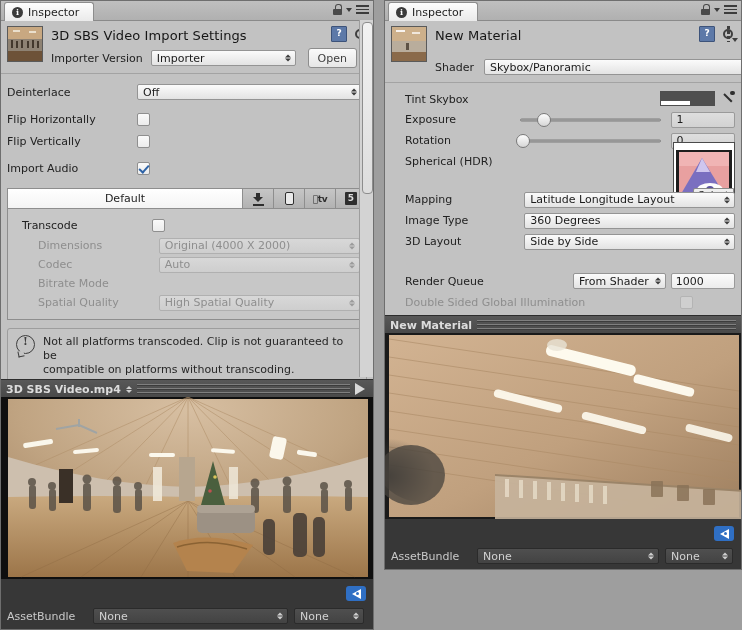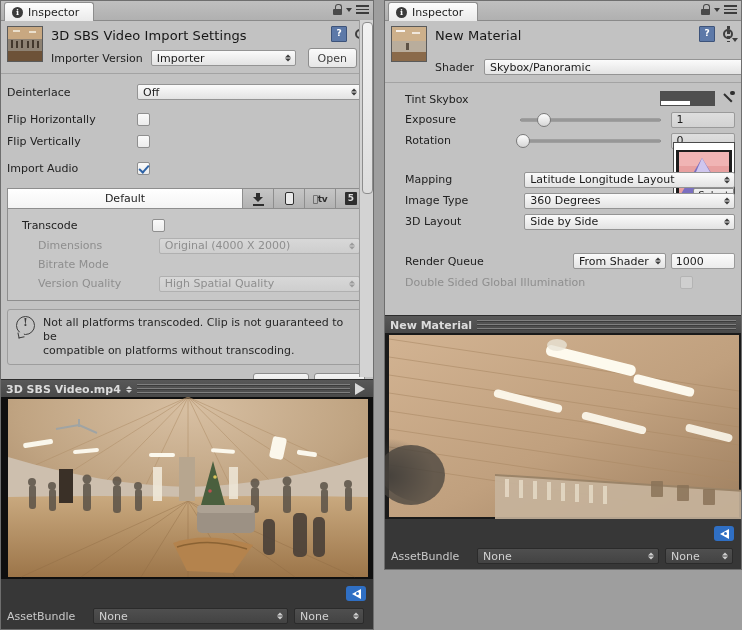--- a/index.html
+++ b/index.html
@@ -278,24 +278,34 @@
         <span class="lbl dim" style="width:130px;margin-left:24px;">Dimensions</span>
         <span class="field dim" style="width:215px;">
           <span>Original (4000 X 2000)</span>
           <span class="updown">
               <i class="u"></i>
               <i class="d"></i>
             </span>
         </span>
       </div>
       <div class="row" style="height:19px;">
+        <span class="lbl dim" style="width:130px;margin-left:24px;">Codec</span>
+        <span class="field dim" style="width:215px;">
+          <span>Auto</span>
+          <span class="updown">
+              <i class="u"></i>
+              <i class="d"></i>
+            </span>
+        </span>
+      </div>
+      <div class="row" style="height:19px;">
         <span class="lbl dim" style="width:130px;margin-left:24px;">Bitrate Mode</span>
       </div>
       <div class="row" style="height:19px;">
-        <span class="lbl dim" style="width:130px;margin-left:24px;">Version Quality</span>
+        <span class="lbl dim" style="width:130px;margin-left:24px;">Spatial Quality</span>
         <span class="field dim" style="width:215px;">
           <span>High Spatial Quality</span>
           <span class="updown">
               <i class="u"></i>
               <i class="d"></i>
             </span>
         </span>
       </div>
     </div>
 
@@ -537,20 +547,23 @@
         <span class="lbl" style="width:120px;margin-left:14px;">Rotation</span>
         <span class="slider" style="width:148px;">
           <span class="strack"></span>
           <span class="sknob" style="left:2%;"></span>
         </span>
         <span class="numfield" style="width:66px;margin-left:10px;">
           <span>0</span>
         </span>
       </div>
 
+      <div class="row" style="height:20px;">
+        <span class="lbl" style="width:150px;margin-left:14px;">Spherical  (HDR)</span>
+      </div>
 
       <div class="texfield" style="position:absolute;right:6px;top:59px;">
         <div class="texinner">
           <svg width="56" height="46" viewBox="0 0 56 46">
             <rect x="3" y="2" width="50" height="42" fill="#e8a0a0"></rect>
             <rect x="3" y="2" width="50" height="14" fill="#f0b4b4"></rect>
             <path d="M5 44 L26 8 L48 44 Z" fill="#7a6fc0"></path>
             <path d="M26 8 L34 22 L20 22 Z" fill="#cfc6ee"></path>
             <ellipse cx="34" cy="40" rx="13" ry="7" fill="#fdfdfd"></ellipse>
             <circle cx="34" cy="40" r="4" fill="#5b529e"></circle>

